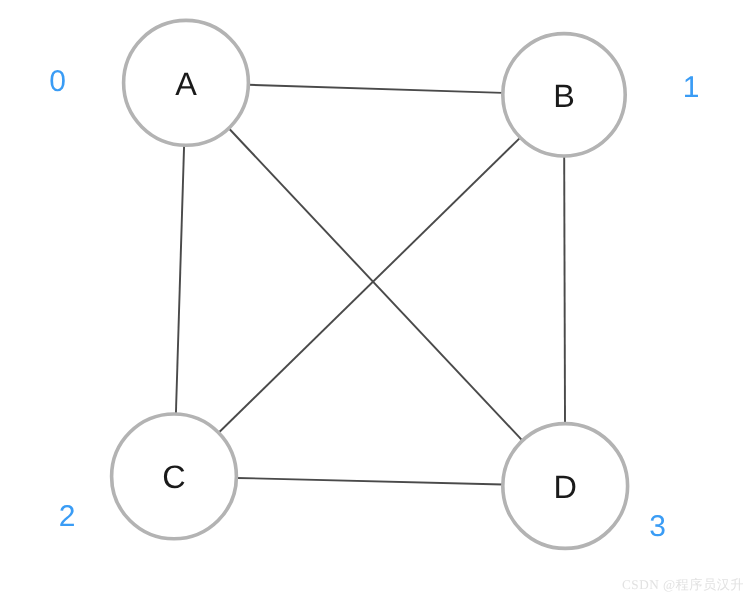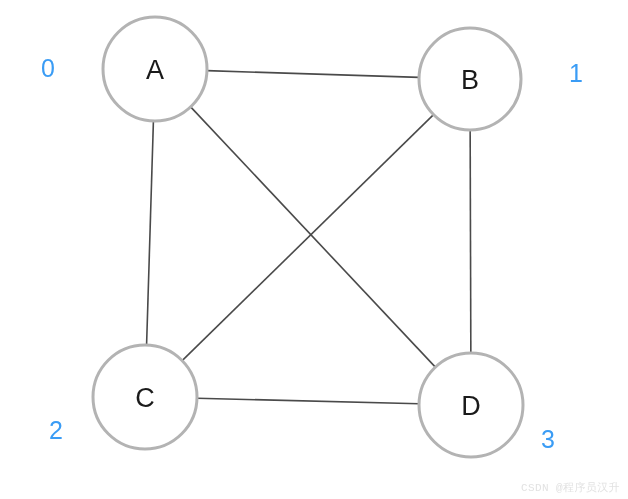--- a/index.html
+++ b/index.html
@@ -46,21 +46,21 @@
     fill: #3a9cf5;
     font-family: "Liberation Sans", sans-serif;
     font-size: 25px;
     text-anchor: middle;
     dominant-baseline: central;
   }
   #watermark {
     position: absolute;
     right: 8px;
     bottom: 4px;
-    font-family: Liberation Mono, monospace;
+    font-family: Liberation Serif, serif;
     font-size: 11px;
     color: #e2e2e2;
     letter-spacing: 0.4px;
     white-space: nowrap;
     user-select: none;
   }
 </style>
 </head>
 <body>
 

